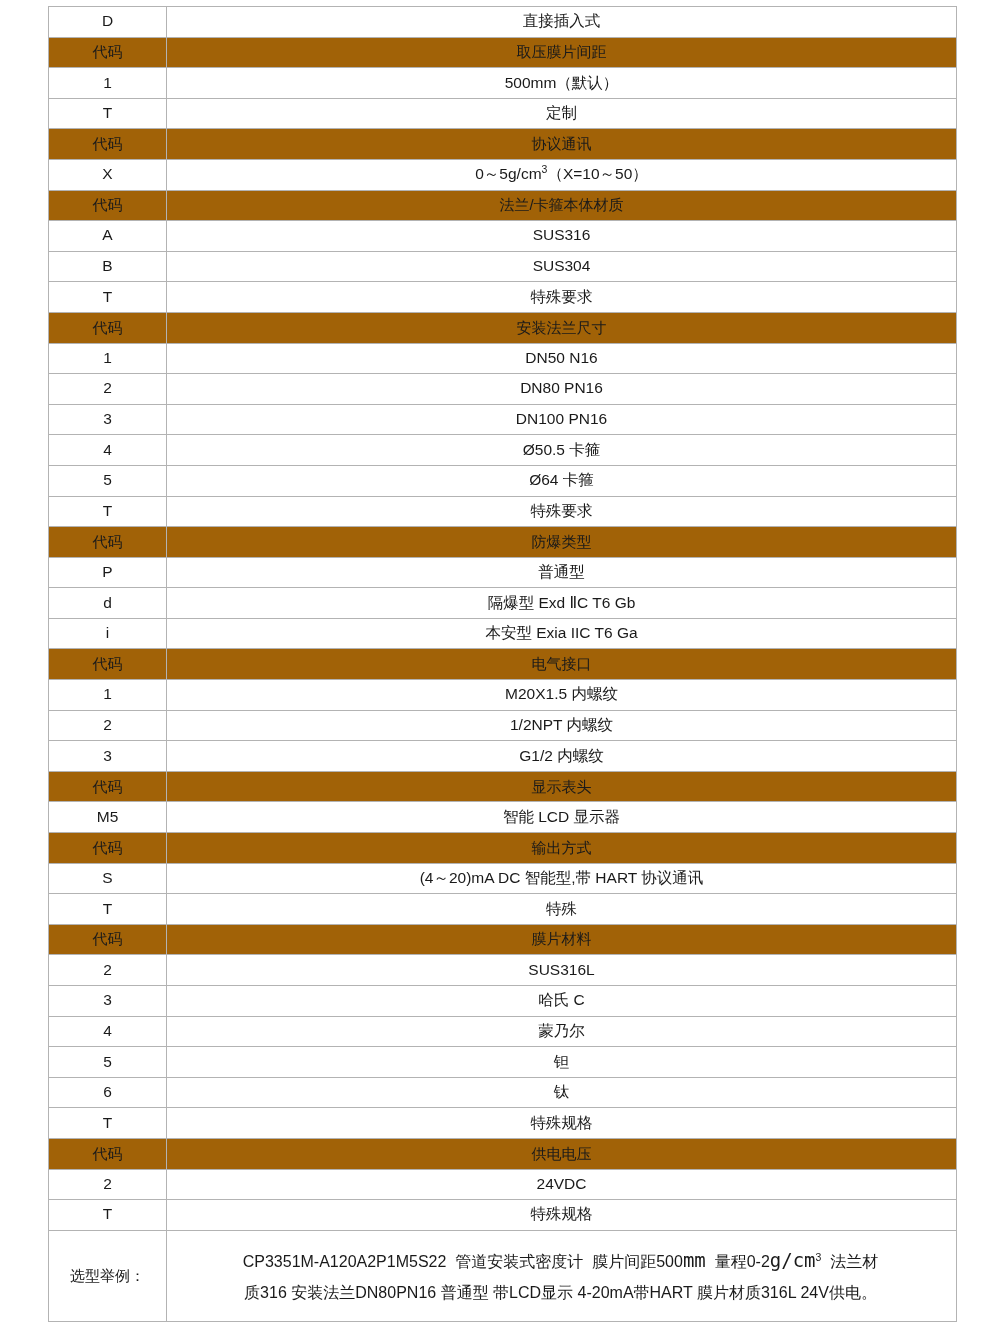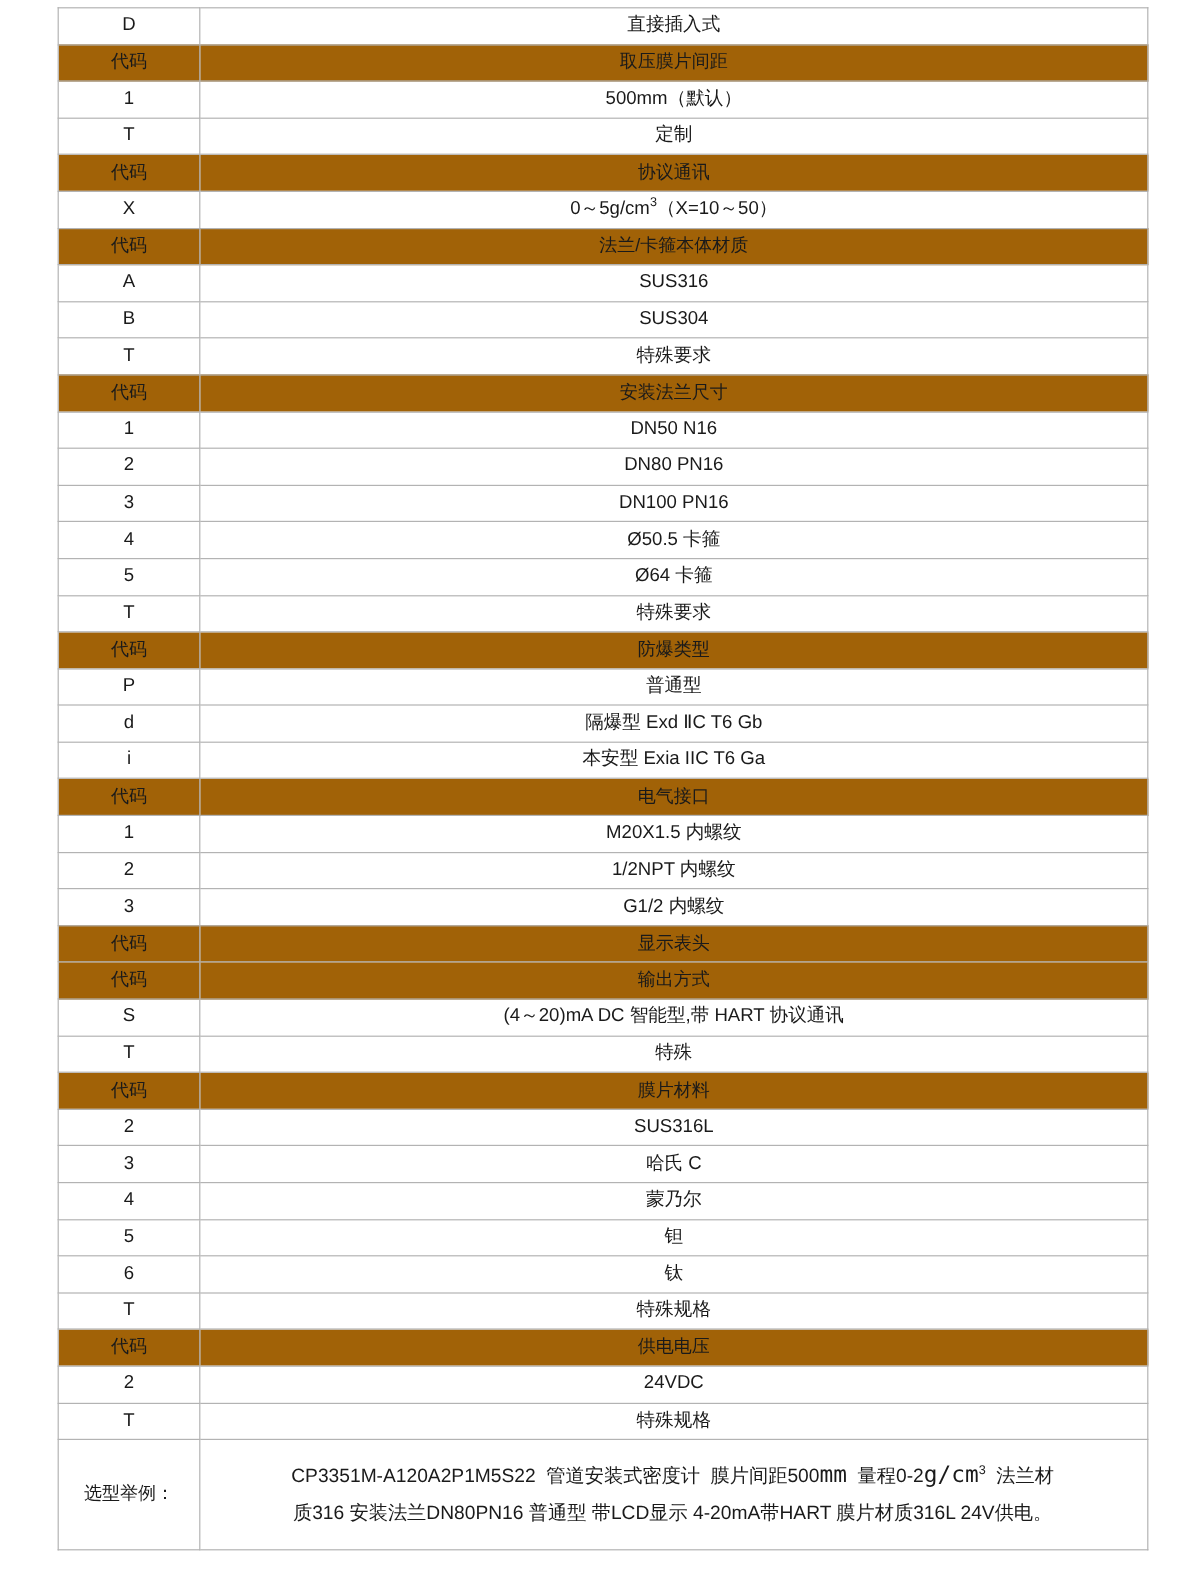--- a/index.html
+++ b/index.html
@@ -211,20 +211,24 @@
       <tr>
         <td class="code">3</td>
         <td class="desc">G1/2 内螺纹</td>
       </tr>
 
       <tr class="header">
         <td class="code">代码</td>
         <td class="desc">显示表头</td>
       </tr>
 
+      <tr>
+        <td class="code">M5</td>
+        <td class="desc">智能 LCD 显示器</td>
+      </tr>
 
       <tr class="header">
         <td class="code">代码</td>
         <td class="desc">输出方式</td>
       </tr>
 
       <tr>
         <td class="code">S</td>
         <td class="desc">(4～20)mA DC   智能型,带 HART 协议通讯</td>
       </tr>

